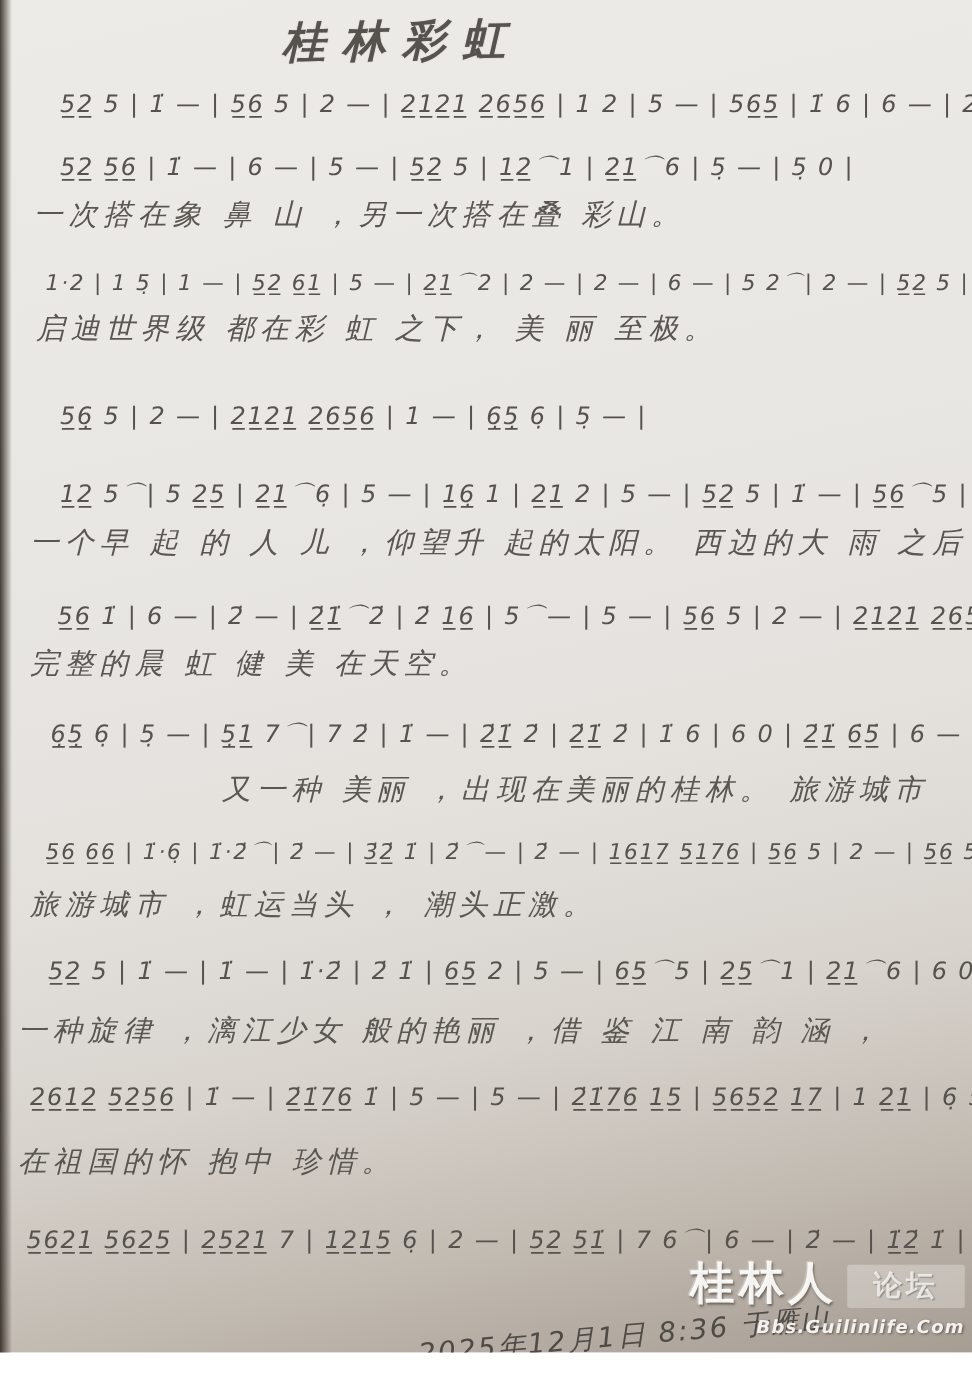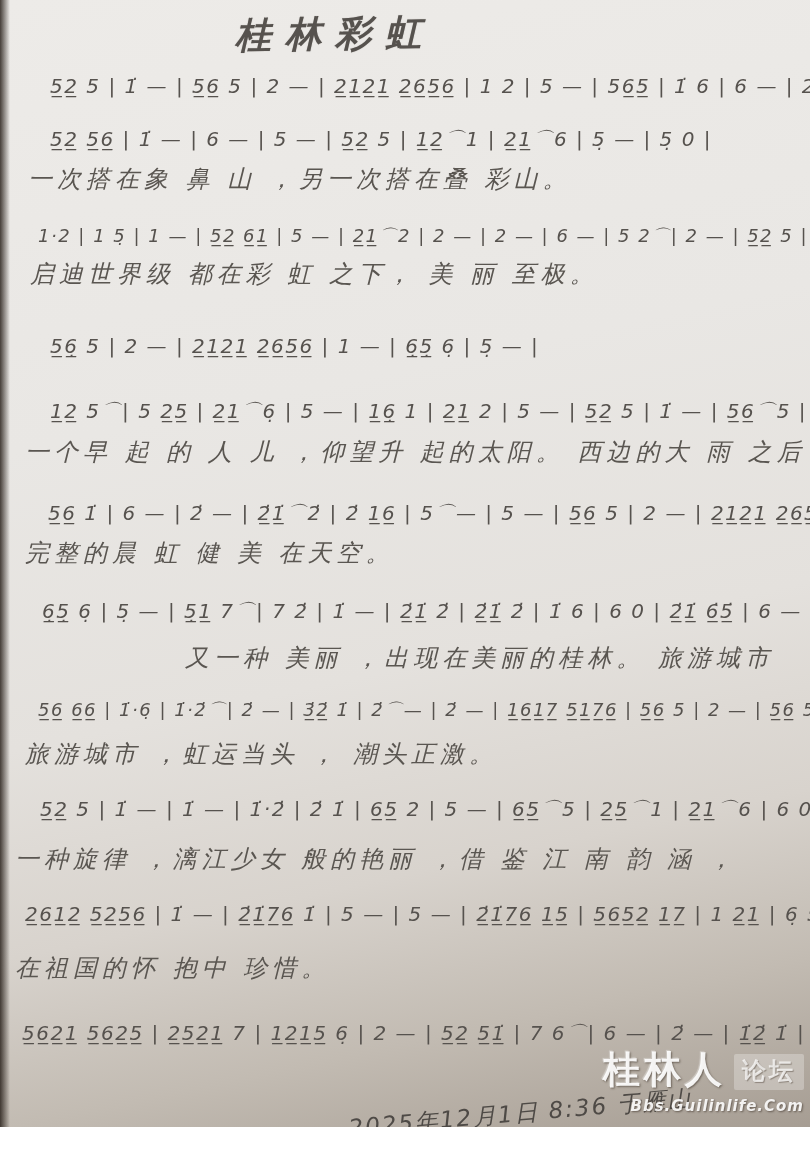--- a/index.html
+++ b/index.html
@@ -46,21 +46,21 @@
     position:absolute; right:6px; bottom:12px; text-align:right;
     pointer-events:none;
   }
   .wm-row{ white-space:nowrap; }
   .wm-main{
     font-size:37px; font-weight:bold; color:rgba(255,255,255,.92);
     letter-spacing:4px;
     text-shadow:1px 1px 2px rgba(90,80,70,.8), -1px -1px 1px rgba(255,255,255,.4);
   }
   .wm-badge{
-    display:inline-block; margin-left:8px; padding:1px 8px 3px;
+    display:inline-block; margin-left:8px; padding:1px 22px 3px;
     font-size:24px; font-weight:bold; color:rgba(255,255,255,.75);
     background:rgba(255,255,255,.28); border-radius:2px;
     text-shadow:1px 1px 1px rgba(120,110,100,.7);
     letter-spacing:3px; vertical-align:3px;
   }
   .wm-sub{
     margin-top:2px; font-size:15px; font-weight:bold; font-style:italic;
     color:rgba(255,255,255,.9); letter-spacing:1px;
     text-shadow:1px 1px 2px rgba(90,80,70,.85);
   }

